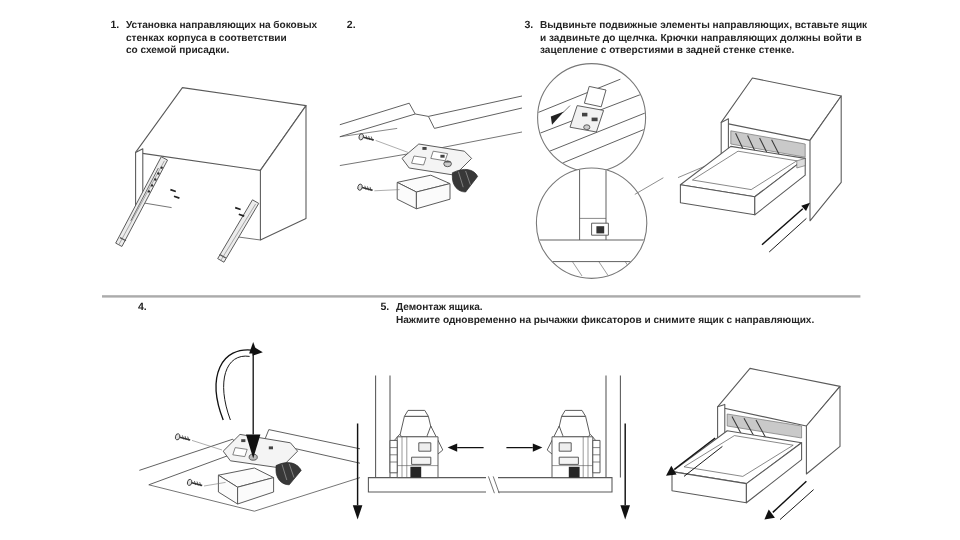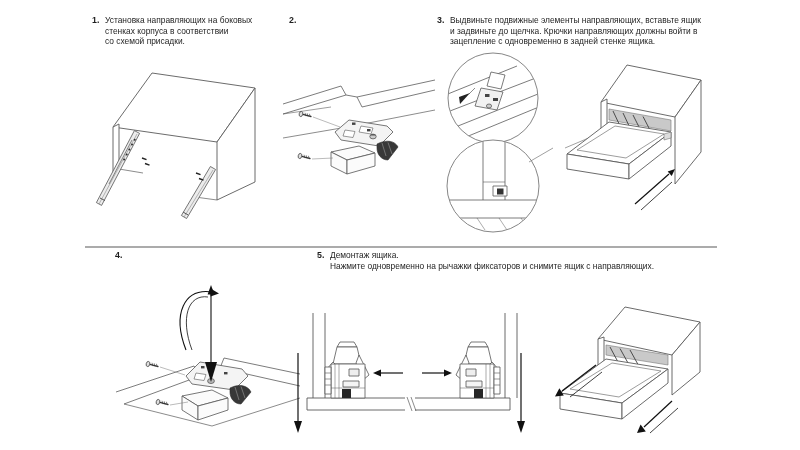--- a/index.html
+++ b/index.html
@@ -2,42 +2,42 @@
 <html><head>
 <meta charset="utf-8">
 <style>
   html,body{margin:0;padding:0;}
   body{
     width:800px;height:450px;position:relative;background:#ffffff;
     font-family:"Liberation Sans", sans-serif;overflow:hidden;
   }
   .step{position:absolute;display:flex;align-items:flex-start;}
   .step-num{font-weight:bold;font-size:8.8px;line-height:10.5px;color:#1e1e1e;width:13px;flex:0 0 13px;}
-  .step-text{font-size:8.4px;line-height:10.5px;color:#242424;white-space:pre-line;}
+  .step-text{font-size:8.4px;line-height:10.5px;color:#242424;white-space:pre-line;font-weight:bold;}
   .illus{position:absolute;}
   #divider{position:absolute;left:85px;top:246px;width:632px;height:2px;background:#ababab;}
   svg{display:block;}
 </style>
 </head>
 <body>
 
 <div class="step" style="left:92px;top:15px;width:190px;">
   <span class="step-num">1.</span>
   <div class="step-text">Установка направляющих на боковых
 стенках корпуса в соответствии
 со схемой присадки.</div>
 </div>
 <div class="step" style="left:289px;top:15px;width:150px;">
   <span class="step-num">2.</span>
 </div>
 <div class="step" style="left:437px;top:15px;width:300px;">
   <span class="step-num">3.</span>
   <div class="step-text">Выдвиньте подвижные элементы направляющих, вставьте ящик
 и задвиньте до щелчка. Крючки направляющих должны войти в
-зацепление с одновременно в задней стенке ящика.</div>
+зацепление с отверстиями в задней стенке стенке.</div>
 </div>
 <div id="divider"></div>
 <div class="step" style="left:115px;top:250px;width:195px;">
   <span class="step-num">4.</span>
 </div>
 <div class="step" style="left:317px;top:250px;width:400px;">
   <span class="step-num">5.</span>
   <div class="step-text">Демонтаж ящика.
 Нажмите одновременно на рычажки фиксаторов и снимите ящик с направляющих.</div>
 </div>

